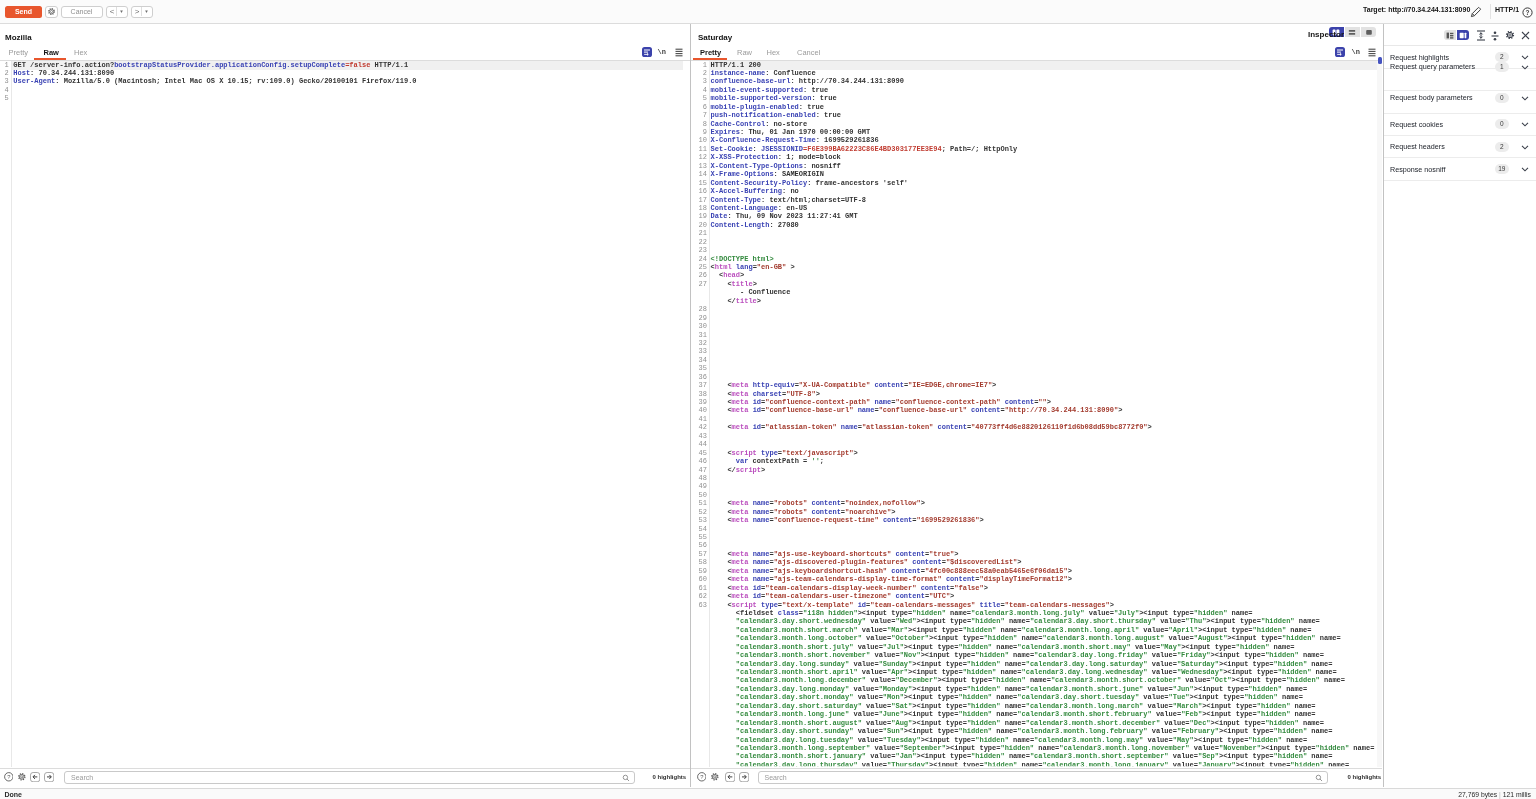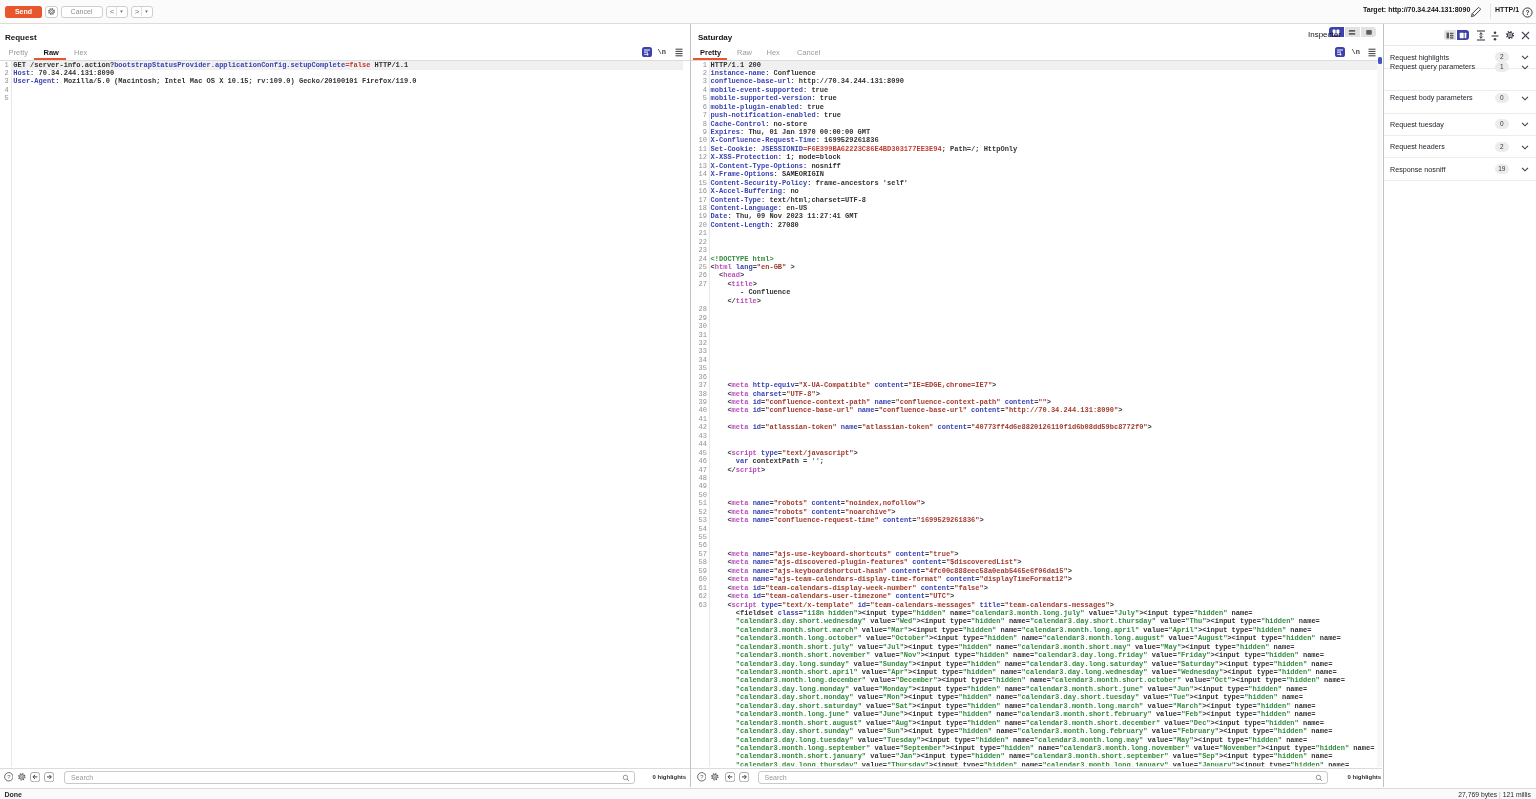--- a/index.html
+++ b/index.html
@@ -56,21 +56,21 @@
   </svg>
 <div class="vline" style="left:1489.5px;top:4px;height:15px;background:#e3e3e3"></div>
 <div class="abs" style="left:1495px;top:6.2px;font-size:7px;font-weight:700;color:#161616">HTTP/1</div>
 <div style="position:absolute;left:1521.5px;top:6.5px">
     <svg style="" width="11" height="11" viewBox="0 0 11 11">
       <circle cx="5.5" cy="5.5" r="4.6" fill="none" stroke="#3a3a3a" stroke-width="1"></circle>
       <text x="5.5" y="8" font-size="6.5" font-weight="bold" font-family="Liberation Sans" fill="#3a3a3a" text-anchor="middle">?</text>
     </svg>
   </div>
 
-<div class="ptitle" style="left:5px;top:32.5px">Request</div>
+<div class="ptitle" style="left:5px;top:32.5px">Mozilla</div>
 <div class="tab" style="left:8.5px">Pretty</div>
 <div class="tab sel" style="left:43.5px">Raw</div>
 <div class="tab" style="left:74px">Hex</div>
 <div class="abs" style="left:34px;top:57.6px;width:32px;height:2px;background:#e8562d;z-index:3"></div>
 <div class="hline" style="left:0;top:59.8px;width:690px"></div>
 <div style="position:absolute;left:642px;top:46.5px;width:10px;height:10px">
     <svg style="" width="10" height="10" viewBox="0 0 10 10">
       <rect x="0" y="0" width="10" height="10" rx="2.6" fill="#3b42ab"></rect>
       <line x1="2" y1="3" x2="8" y2="3" stroke="#fff" stroke-width="1"></line>
       <line x1="2" y1="5.1" x2="6" y2="5.1" stroke="#fff" stroke-width="1"></line>
@@ -202,21 +202,21 @@
 <div class="sbox" style="left:757.5px;width:570px">
     <span>Search</span>
     <svg style="position:absolute;right:4px;top:2.5px" width="8" height="8" viewBox="0 0 8 8">
       <circle cx="3.4" cy="3.4" r="2.2" fill="none" stroke="#8a8a8a" stroke-width="0.9"></circle>
       <line x1="5" y1="5" x2="7" y2="7" stroke="#8a8a8a" stroke-width="0.9"></line>
     </svg>
   </div>
 <div class="hls" style="left:1347.5px">0 highlights</div>
 
 <div class="vline" style="left:1382.6px;top:24px;height:763.3px;background:#c2c2c2"></div>
-<div class="abs" style="left:1308px;top:29.5px;font-size:8px;font-weight:400;color:#161616">Inspector</div>
+<div class="abs" style="left:1308px;top:29.5px;font-size:8px;font-weight:700;color:#161616">Inspector</div>
 <div style="position:absolute;left:1443.8px;top:30px;width:25.4px;height:10.4px;border-radius:3px;overflow:hidden;display:flex;gap:1px;background:#fff">
 <div style="width:12.2px;background:#e2e2e2;display:flex;align-items:center;justify-content:center">
       <svg style="" width="8" height="7" viewBox="0 0 8 7">
         <rect x="0.6" y="0.6" width="2.4" height="5.8" fill="#555"></rect>
         <rect x="4" y="0.8" width="3.4" height="1.4" fill="#555"></rect>
         <rect x="4" y="3" width="3.4" height="1.4" fill="#555"></rect>
         <rect x="4" y="5.2" width="3.4" height="1.4" fill="#555"></rect>
       </svg>
     </div>
 <div style="width:12.2px;background:#3b42ab;display:flex;align-items:center;justify-content:center">
@@ -274,21 +274,21 @@
 <div class="hline" style="left:1383.5px;top:90.19999999999999px;width:152.5px;background:#ececec"></div>
 <div class="insrow" style="top:86px">
     <div class="lbl">Request body parameters</div>
     <div class="badge">0</div>
     <svg style="position:absolute;right:7px;top:9.8px" width="8" height="5" viewBox="0 0 8 5">
       <path d="M1 0.8 L4 3.8 L7 0.8" fill="none" stroke="#3a3f4a" stroke-width="1.1"></path>
     </svg>
   </div>
 <div class="hline" style="left:1383.5px;top:112.6px;width:152.5px;background:#ececec"></div>
 <div class="insrow" style="top:112.6px">
-    <div class="lbl">Request tuesday</div>
+    <div class="lbl">Request cookies</div>
     <div class="badge">0</div>
     <svg style="position:absolute;right:7px;top:9.8px" width="8" height="5" viewBox="0 0 8 5">
       <path d="M1 0.8 L4 3.8 L7 0.8" fill="none" stroke="#3a3f4a" stroke-width="1.1"></path>
     </svg>
   </div>
 <div class="hline" style="left:1383.5px;top:135.0px;width:152.5px;background:#ececec"></div>
 <div class="insrow" style="top:135.0px">
     <div class="lbl">Request headers</div>
     <div class="badge">2</div>
     <svg style="position:absolute;right:7px;top:9.8px" width="8" height="5" viewBox="0 0 8 5">

